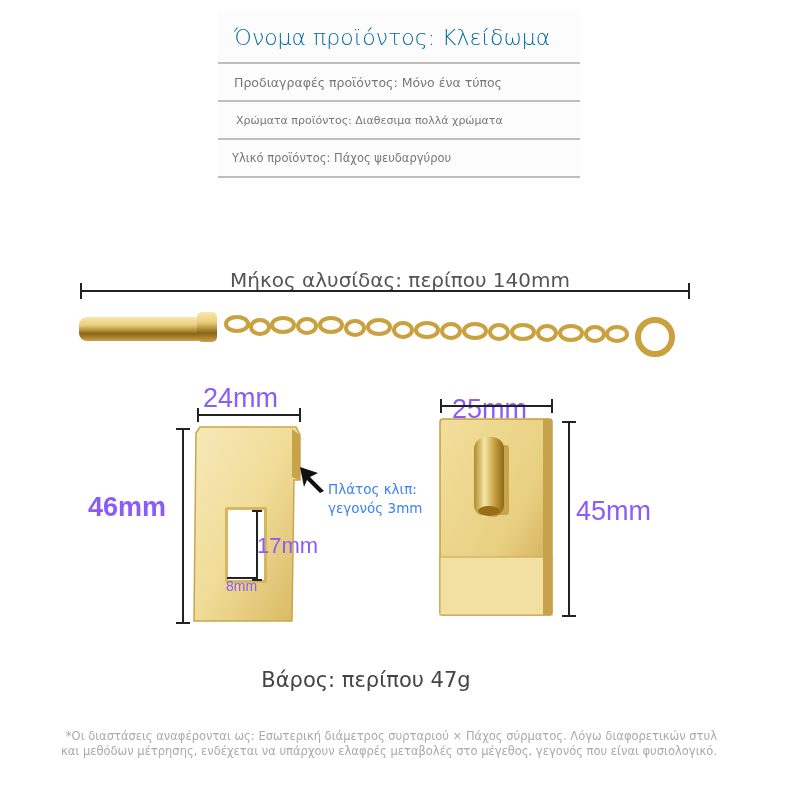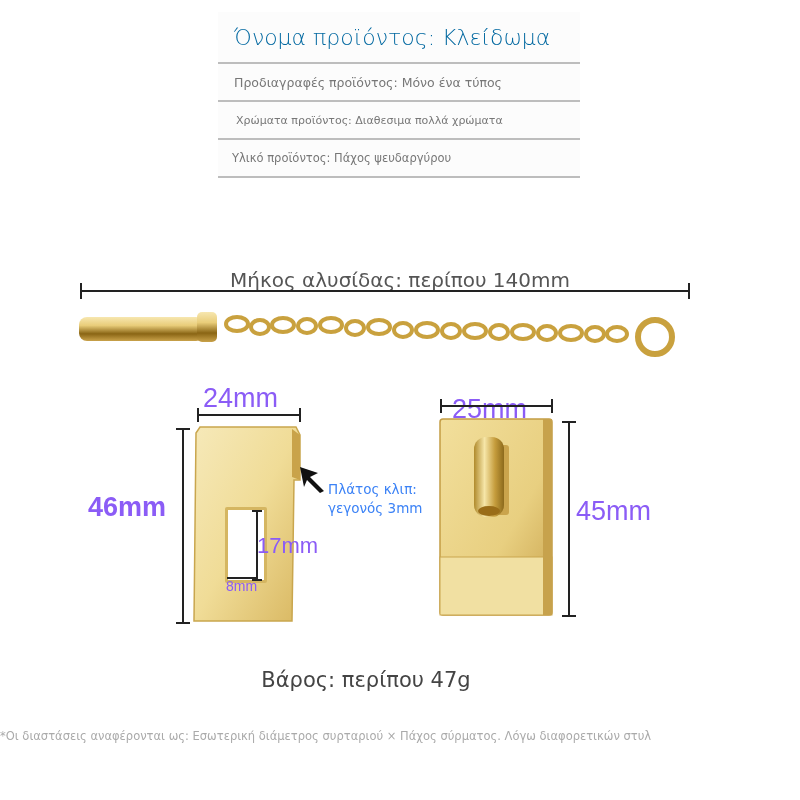--- a/index.html
+++ b/index.html
@@ -21,21 +21,21 @@
 
   .chain-svg { position: absolute; left: 75px; top: 300px; }
 
   .dim-text { position: absolute; color: #8b5cf6; font-size: 27px; font-family: "Liberation Sans", sans-serif; }
   .dim-text.small { font-size: 22px; }
   .dim-text.tiny { font-size: 14px; }
 
   .clip-note { position: absolute; left: 328px; top: 480px; font-size: 13.5px; color: #3b82f6; line-height: 19px; text-align: left; }
 
   .weight { position: absolute; left: 0; width: 732px; top: 668px; text-align: center; font-size: 21px; color: #444; }
-  .disclaimer { position: absolute; left: 0; width: 717px; top: 729px; text-align: left; font-size: 11.5px; color: #aaa; line-height: 15px; }
+  .disclaimer { position: absolute; left: 0; width: 717px; top: 729px; text-align: right; font-size: 11.5px; color: #aaa; line-height: 15px; }
 
   .part-svg { position: absolute; }
 </style>
 </head>
 <body>
 
 <div class="spec-table">
   <div class="spec-row title">
     <span>Όνομα προϊόντος: Κλείδωμα</span>
   </div>
@@ -154,13 +154,14 @@
   <ellipse cx="52" cy="96" rx="11" ry="5" fill="#9a6d18"></ellipse>
 </svg>
 <div class="dim-line-v" style="left:568px; top:421px; height:196px;"></div>
 <div class="dim-tick-h" style="left:562px; top:421px; width:14px;"></div>
 <div class="dim-tick-h" style="left:562px; top:615px; width:14px;"></div>
 <div class="dim-text" style="left:576px; top:496px;">45mm</div>
 
 <div class="weight">Βάρος: περίπου 47g</div>
 <div class="disclaimer">
   <div>*Οι διαστάσεις αναφέρονται ως: Εσωτερική διάμετρος συρταριού × Πάχος σύρματος. Λόγω διαφορετικών στυλ</div>
+  <div>και μεθόδων μέτρησης, ενδέχεται να υπάρχουν ελαφρές μεταβολές στο μέγεθος, γεγονός που είναι φυσιολογικό.</div>
 </div>
 
 </body></html>

